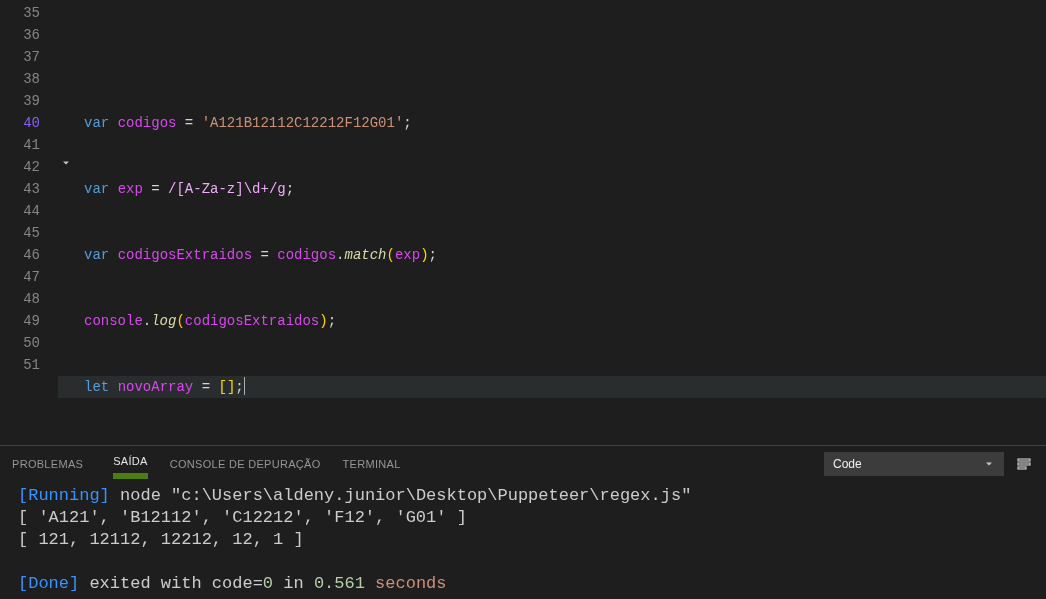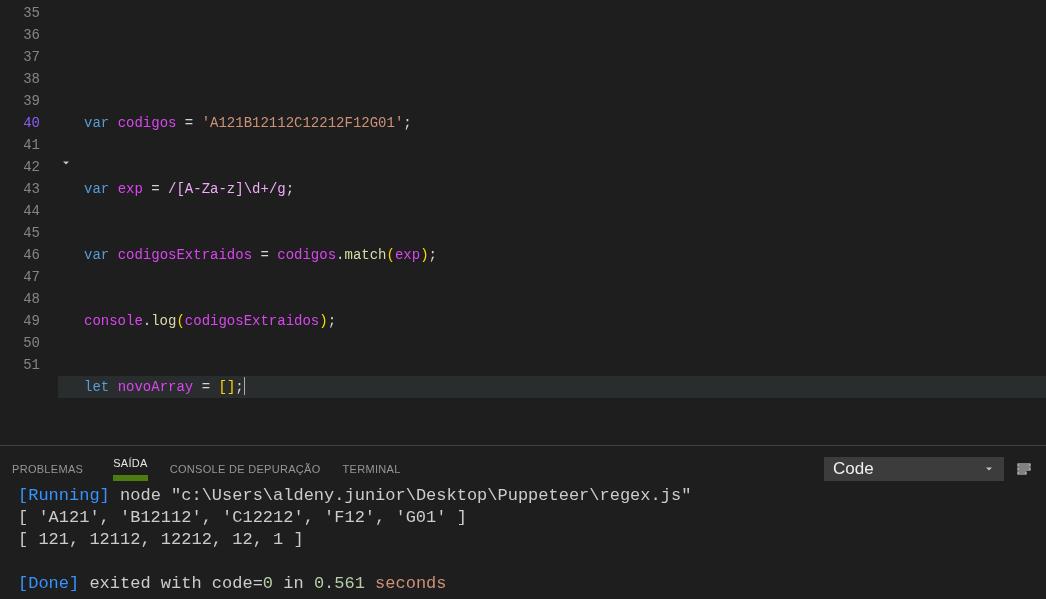--- a/index.html
+++ b/index.html
@@ -37,42 +37,42 @@
   line-height:22px;
   padding-top:2px;
   white-space:pre;
 }
 .code .row { height:22px; padding-left:26px; }
 .code .row.active { background:#2a2d2e; }
 .tok-kw { color:#569cd6; }
 .tok-var { color:#d946ef; }
 .tok-str { color:#ce9178; }
 .tok-regex { color:#f0abfc; }
-.tok-fn { color:#dcdcaa; }
+.tok-fn { color:#dcdcaa;font-style:italic; }
 .tok-op { color:#d4d4d4; }
 .tok-paren1 { color:#ffd700; }
 .cursor {
   display:inline-block; width:1px; height:18px;
   background:#aeafad; vertical-align:middle;
   margin-top:-2px;
 }
 .panel { border-top:1px solid #414141; background:#1e1e1e; height:190px; display:flex; flex-direction:column; }
 .panel-tabs {
-  display:flex; align-items:flex-end;
+  display:flex; align-items:center;
   height:35px; padding:0 12px; font-size:11px;
   font-family:"Segoe UI",-apple-system,sans-serif;
 }
 .panel-tab { color:#969696; margin-right:22px; letter-spacing:0.3px; cursor:pointer; padding:6px 0; }
 .panel-tab.active { color:#e7e7e7; border-bottom:6px solid #4d7c0f;margin-left:8px; }
 .panel-right { margin-left:auto; display:flex; align-items:center; gap:10px; }
 .select {
   background:#3c3c3c; color:#f0f0f0;
   border:1px solid #3c3c3c;
   height:24px; width:180px;
-  padding:0 8px; font-size:17px;
+  padding:0 8px; font-size:12px;
   display:flex; align-items:center; justify-content:space-between;
   cursor:pointer;
 }
 .select svg { width:12px; height:12px; }
 .icon-btn { color:#c5c5c5; cursor:pointer; width:20px; height:20px; display:flex; align-items:center; justify-content:center; }
 .output {
   flex:1; padding:4px 18px;
   font-family:Consolas,'Courier New',monospace;
   font-size:17px; line-height:22px; white-space:pre;
   color:#cccccc; overflow:hidden;

